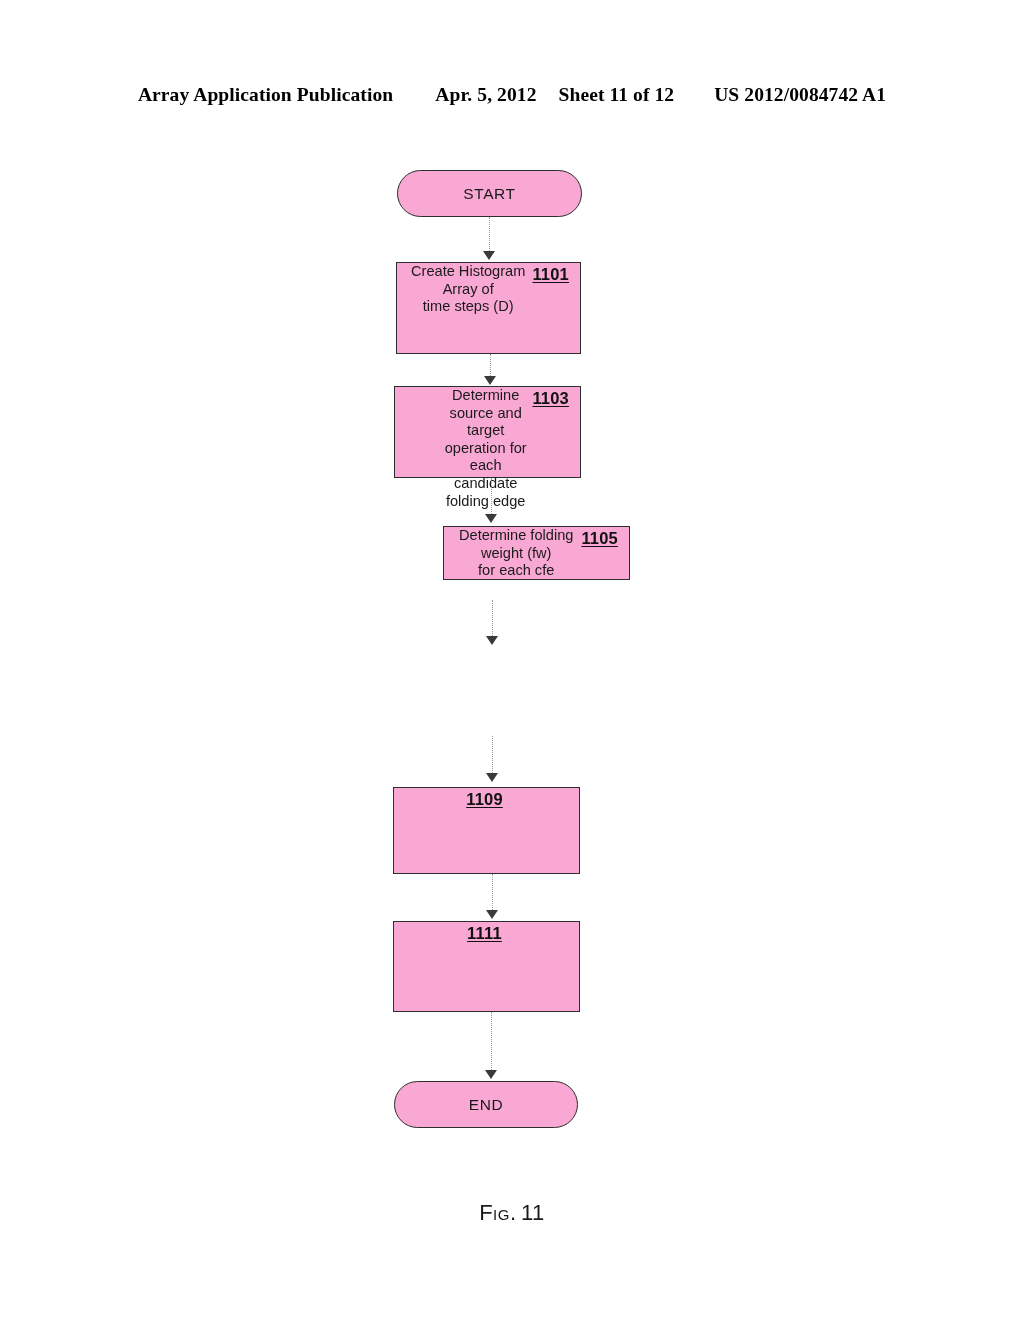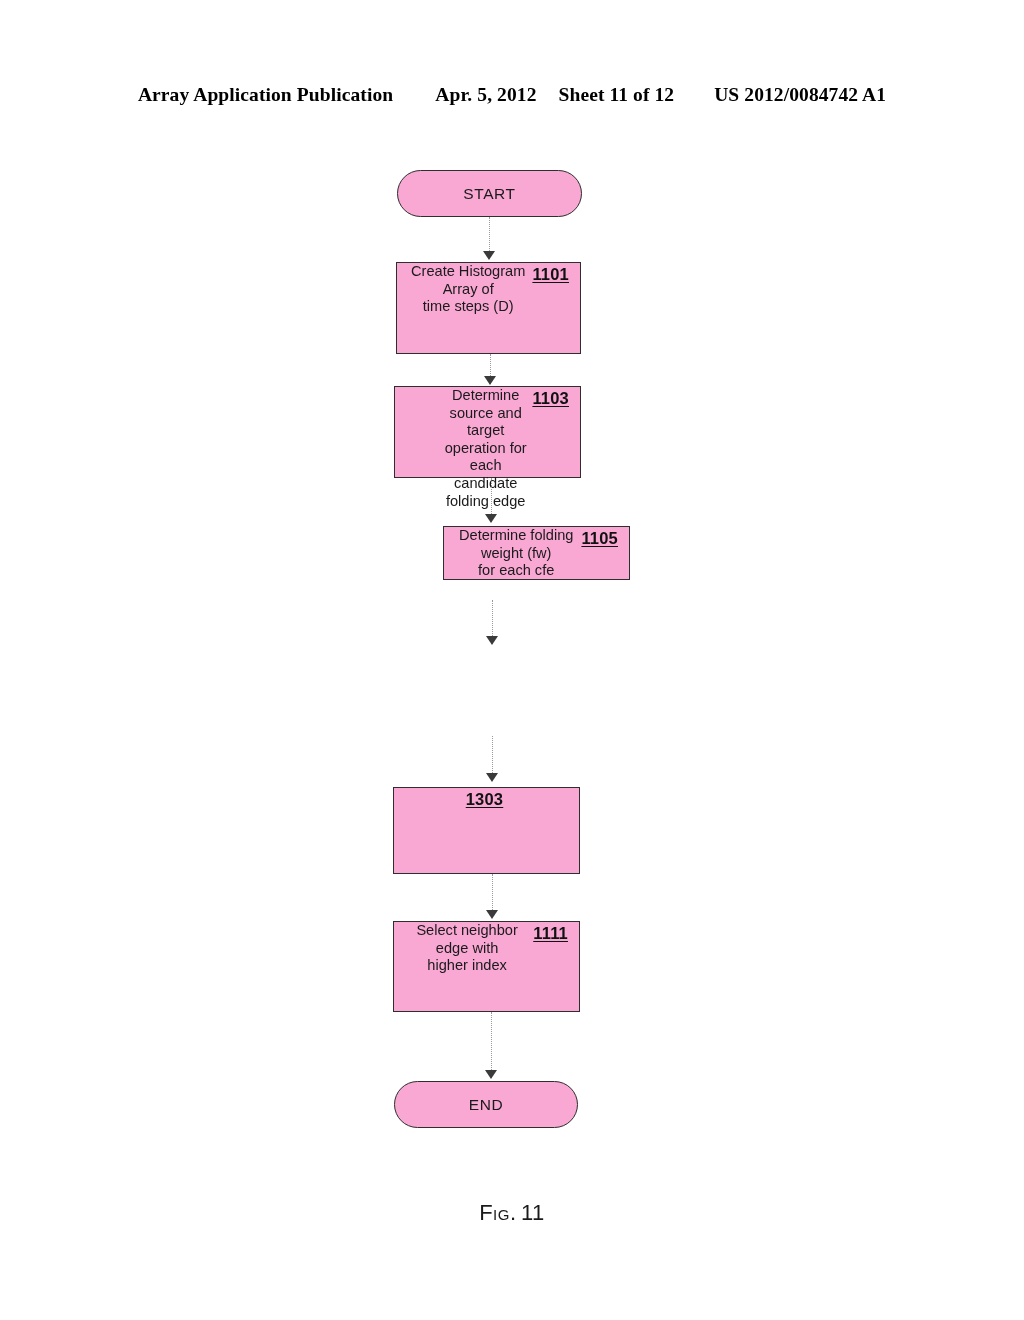--- a/index.html
+++ b/index.html
@@ -171,29 +171,27 @@
   </div>
 
   <div class="connector" style="left:492px; top:600px; height:40px;"></div>
   <div class="arrowhead" style="left:486px; top:636px;"></div>
 
 
   <div class="connector" style="left:492px; top:736px; height:41px;"></div>
   <div class="arrowhead" style="left:486px; top:773px;"></div>
 
   <div class="node process" style="left:393px; top:787px; width:187px; height:87px;">
-    <div class="proc-ref">1303</div>
+    <div class="proc-ref">1109</div>
   </div>
 
   <div class="connector" style="left:492px; top:874px; height:40px;"></div>
   <div class="arrowhead" style="left:486px; top:910px;"></div>
 
   <div class="node process" style="left:393px; top:921px; width:187px; height:91px;">
-    <div class="proc-text">Select neighbor edge with
-higher index</div>
     <div class="proc-ref">1111</div>
   </div>
 
   <div class="connector" style="left:491px; top:1012px; height:62px;"></div>
   <div class="arrowhead" style="left:485px; top:1070px;"></div>
 
   <div class="node terminator" style="left:394px; top:1081px; width:184px; height:47px;">
     <span class="term-label">END</span>
   </div>
 

